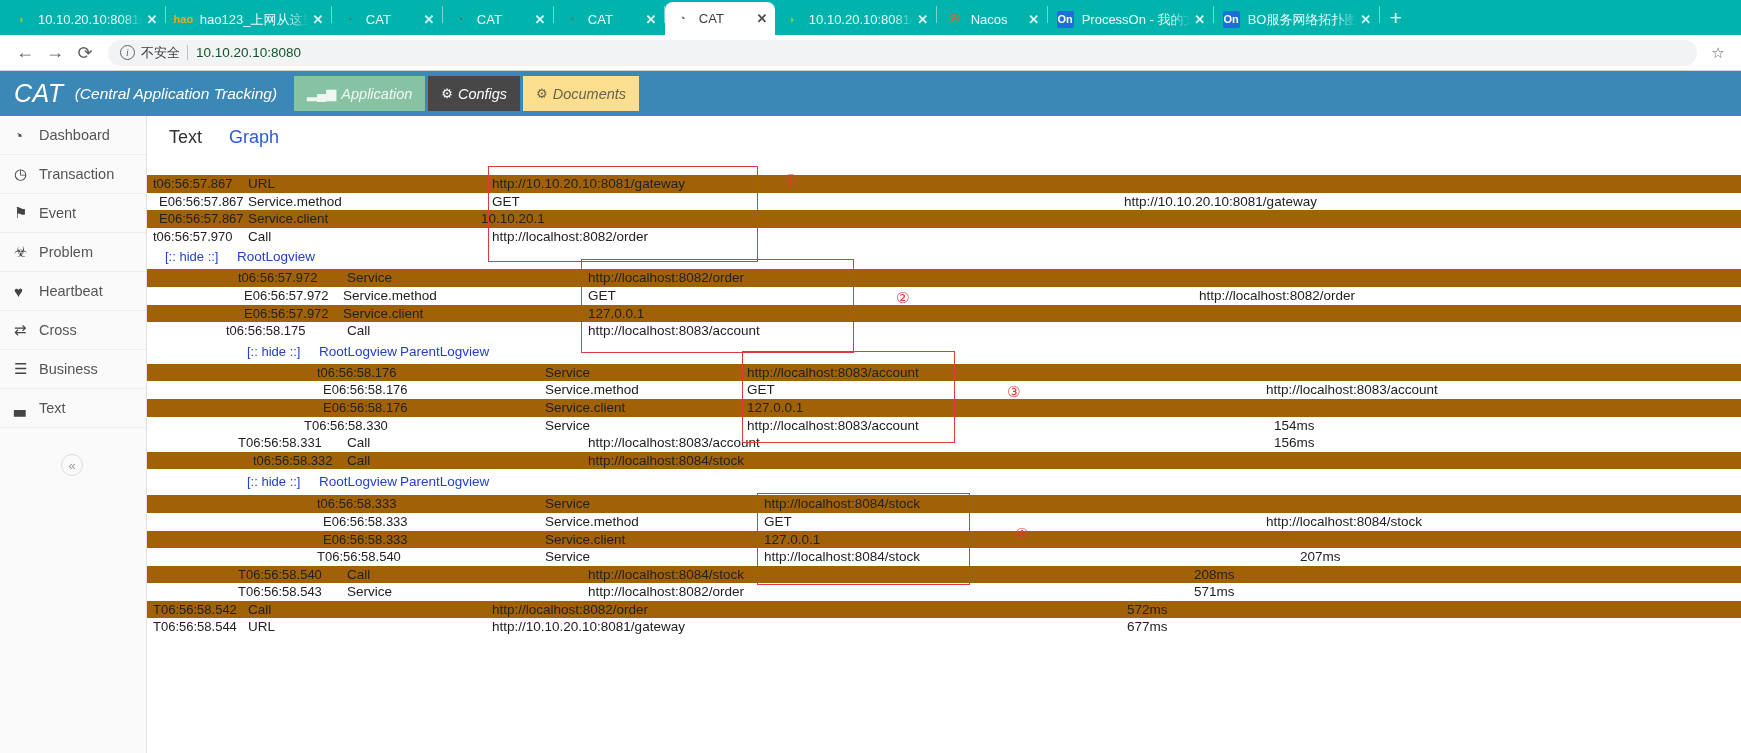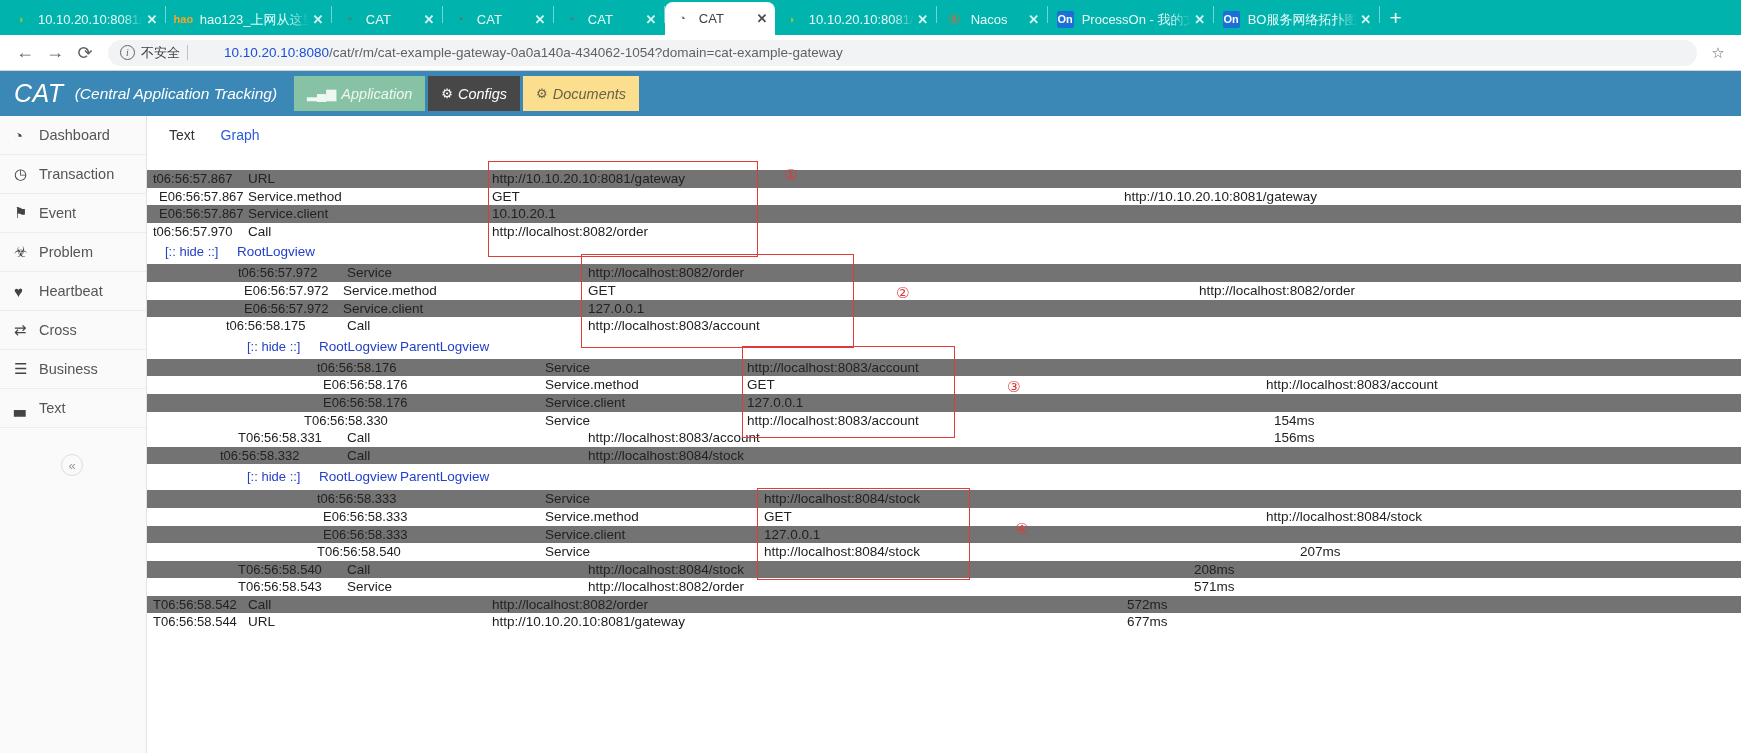--- a/index.html
+++ b/index.html
@@ -124,21 +124,21 @@
     border-radius: 50%;
     color: #5f6368;
     font-size: 10px; font-style: italic;
     display: inline-flex; align-items: center; justify-content: center;
     margin-right: 6px;
     flex: 0 0 15px;
     font-family: "Liberation Serif", serif;
   }
   .omnibox .notsecure { color: #3c4043; margin-right: 7px; font-size: 13px; }
   .omnibox .vline { width: 1px; height: 15px; background: #bdc1c6; margin-right: 8px; }
-  .omnibox .url-host { color: #1d4ed8; margin-left: 28px; }
+  .omnibox .url-host { color: #14532d; }
   .omnibox .url-path { color: #5f6368; }
   .star-btn { width: 26px; text-align: center; color: #5f6368; font-size: 15px; flex: 0 0 26px; }
 
   
   .cat-header {
     height: 45px;
     background: #3b87b5;
     display: flex;
     align-items: center;
     padding-left: 14px;
@@ -210,34 +210,34 @@
   }
 
   .content {
     flex: 1 1 auto;
     background: #fff;
     position: relative;
     overflow: hidden;
   }
   .tabs-line {
     padding: 11px 0 9px 22px;
-    font-size: 14px;
+    font-size: 18px;
   }
   .tabs-line .t-text { color: #333; margin-right: 22px; }
   .tabs-line .t-graph { color: #2a5cd7; }
 
   
   .trace { position: relative; font-size: 13.5px; color: #222; }
   .row {
     position: relative;
     height: 17.6px;
     line-height: 17.6px;
     white-space: nowrap;
   }
-  .row.zebra { background: #737373; }
+  .row.zebra { background: #a16207; }
   .row > span { position: absolute; top: 0; }
   .c-time  { font-size: 13px; }
   .c-type  { }
   .c-val   { }
   .c-dur   { }
   .c-right { }
 
   .linkrow { height: 22px; line-height: 22px; position: relative; white-space: nowrap; }
   .linkrow > span { position: absolute; top: 0; }
   .lk { color: #2440c8; font-size: 13.5px; }
@@ -338,21 +338,20 @@
 
   <div class="omnibox-row">
     <div class="nav-btn">←</div>
     <div class="nav-btn">→</div>
     <div class="nav-btn">⟳</div>
     <div class="omnibox">
       <span class="info-circle">i</span>
       <span class="notsecure">不安全</span>
       <span class="vline"></span>
       <span class="url-host">10.10.20.10:8080</span>
-        <span class="url-path">/cat/r/m/cat-example-gateway-0a0a140a-434062-1054?domain=cat-example-gateway</span>
     </div>
     <div class="star-btn">☆</div>
   </div>
 
   <div class="cat-header">
     <div class="cat-logo">CAT</div>
     <div class="cat-subtitle">(Central Application Tracking)</div>
     <div class="navbtn nav-application">
       <span class="nicon">▂▄▆</span>
       <span>Application</span>
@@ -423,21 +422,21 @@
         <div class="row">
           <span class="c-time" style="left:12px">E06:56:57.867</span>
           <span class="c-type" style="left:101px">Service.method</span>
           <span class="c-val" style="left:345px">GET</span>
           <span class="c-right" style="left:977px">http://10.10.20.10:8081/gateway</span>
         </div>
 
         <div class="row zebra">
           <span class="c-time" style="left:12px">E06:56:57.867</span>
           <span class="c-type" style="left:101px">Service.client</span>
-          <span class="c-val" style="left:345px">10.10.20.1</span>
+          <span class="c-val" style="left:334px">10.10.20.1</span>
         </div>
 
         <div class="row">
           <span class="c-time" style="left:6px">t06:56:57.970</span>
           <span class="c-type" style="left:101px">Call</span>
           <span class="c-val" style="left:345px">http://localhost:8082/order</span>
         </div>
 
         <div class="linkrow" style="height:24px;line-height:24px;">
           <span class="hide-tag" style="left:18px">[:: hide ::]</span>
@@ -496,21 +495,21 @@
         </div>
 
         <div class="row">
           <span class="c-time" style="left:91px">T06:56:58.331</span>
           <span class="c-type" style="left:200px">Call</span>
           <span class="c-val" style="left:441px">http://localhost:8083/account</span>
           <span class="c-dur" style="left:1127px">156ms</span>
         </div>
 
         <div class="row zebra">
-          <span class="c-time" style="left:73px">t06:56:58.332</span>
+          <span class="c-time" style="left:106px">t06:56:58.332</span>
           <span class="c-type" style="left:200px">Call</span>
           <span class="c-val" style="left:441px">http://localhost:8084/stock</span>
         </div>
 
         <div class="linkrow" style="height:26px;line-height:26px;">
           <span class="hide-tag" style="left:100px">[:: hide ::]</span>
           <span class="lk" style="left:172px">RootLogview</span>
           <span class="lk" style="left:253px">ParentLogview</span>
         </div>
 

